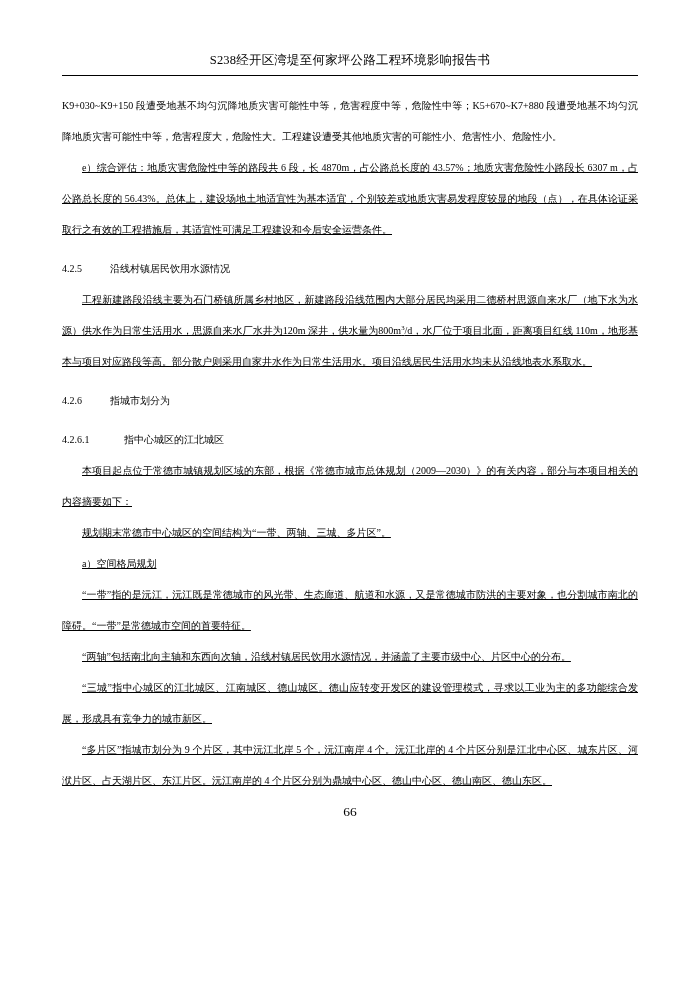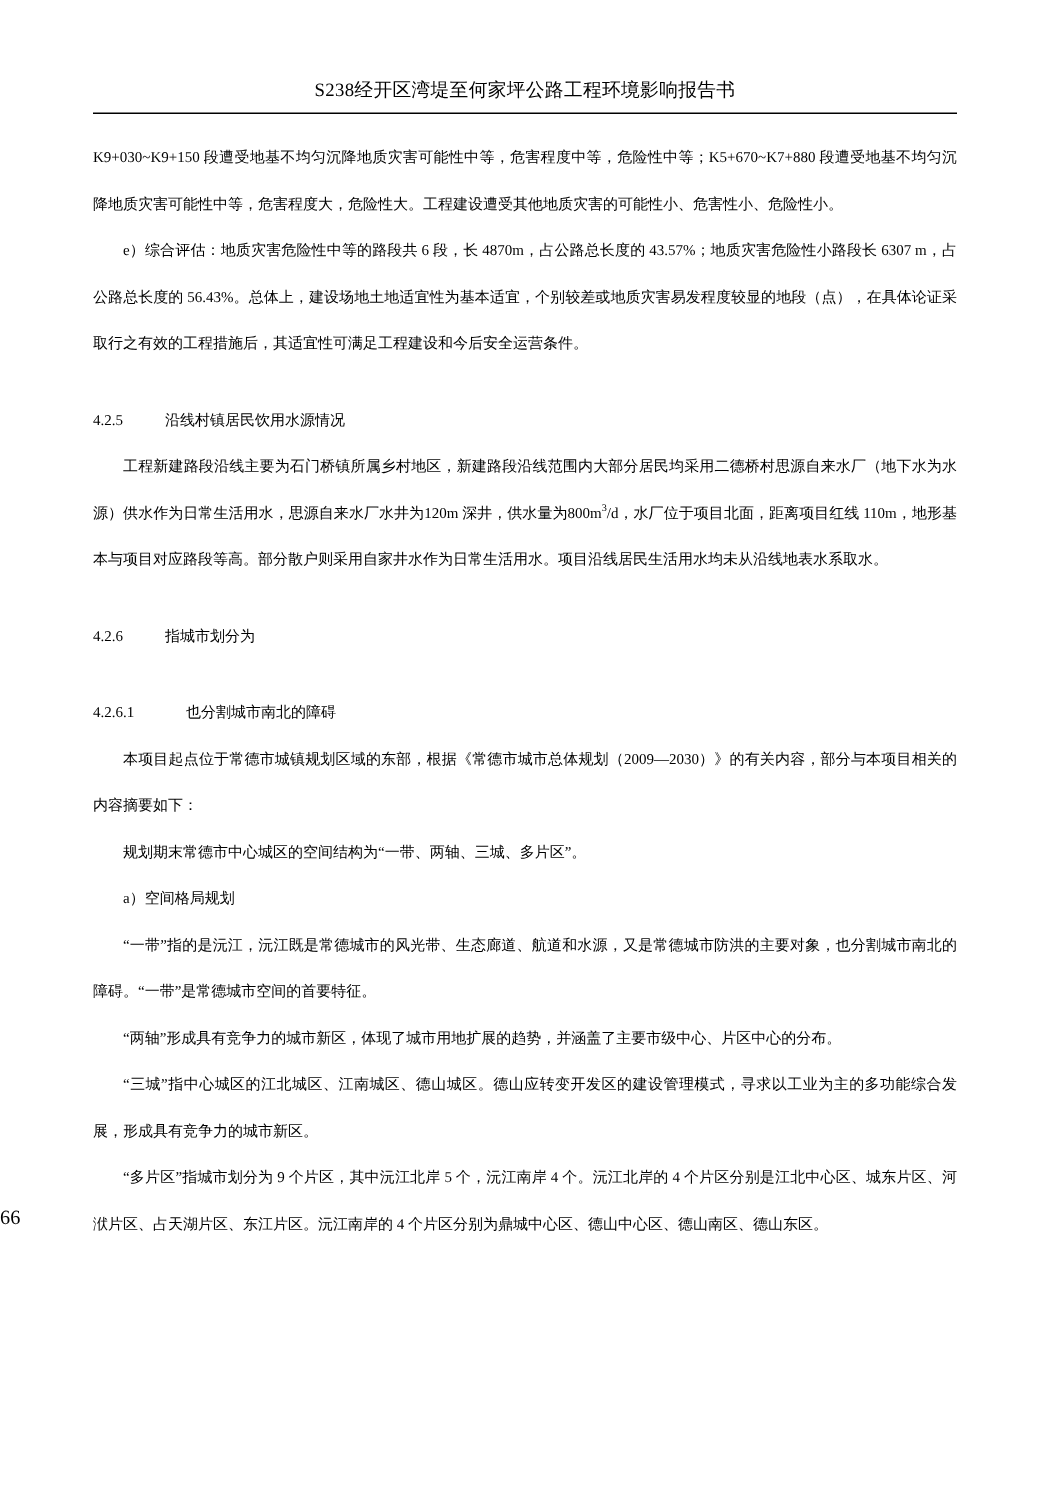--- a/index.html
+++ b/index.html
@@ -39,42 +39,43 @@
     font-size: 10px;
     line-height: 31px;
     text-align: justify;
     text-justify: inter-ideograph;
   }
   p {
     margin: 0;
   }
   .indent {
     text-indent: 2em;
+    text-decoration: underline;
   }
   .noindent {
     text-indent: 0;
   }
   .heading {
-    margin-top: 20px;
+    margin-top: 8px;
     text-indent: 0;
   }
   .heading .num {
     display: inline-block;
     min-width: 48px;
   }
   .heading .num-wide {
     display: inline-block;
     min-width: 62px;
   }
   .footer {
     position: absolute;
     bottom: 36px;
     left: 0;
     width: 700px;
-    text-align: left;
+    text-align: center;
     font-size: 13.5px;
   }
   sup {
     font-size: 0.68em;
     vertical-align: super;
     line-height: 0;
   }
 </style>
 </head>
 <body>
@@ -94,32 +95,32 @@
       <span class="num">4.2.5</span><span>沿线村镇居民饮用水源情况</span>
     </p>
 
     <p class="indent"><span>工程新建路段沿线主要为石门桥镇所属乡村地区，新建路段沿线范围内大部分居民均采用二德桥村思源自来水厂（地下水为水源）供水作为日常生活用水，思源自来水厂水井为120m 深井，供水量为800m</span><sup>3</sup><span>/d，水厂位于项目北面，距离项目红线 110m，地形基本与项目对应路段等高。部分散户则采用自家井水作为日常生活用水。项目沿线居民生活用水均未从沿线地表水系取水。</span></p>
 
     <p class="heading">
       <span class="num">4.2.6</span><span>指城市划分为</span>
     </p>
 
     <p class="heading">
-      <span class="num-wide">4.2.6.1</span><span>也分割城市南北的障碍</span>
+      <span class="num-wide">4.2.6.1</span><span>指中心城区的江北城区</span>
     </p>
 
     <p class="indent">本项目起点位于常德市城镇规划区域的东部，根据《常德市城市总体规划（2009—2030）》的有关内容，部分与本项目相关的内容摘要如下：</p>
 
     <p class="indent">规划期末常德市中心城区的空间结构为“一带、两轴、三城、多片区”。</p>
 
     <p class="indent">a）空间格局规划</p>
 
     <p class="indent">“一带”指的是沅江，沅江既是常德城市的风光带、生态廊道、航道和水源，又是常德城市防洪的主要对象，也分割城市南北的障碍。“一带”是常德城市空间的首要特征。</p>
 
-    <p class="indent">“两轴”形成具有竞争力的城市新区，体现了城市用地扩展的趋势，并涵盖了主要市级中心、片区中心的分布。</p>
+    <p class="indent">“两轴”包括南北向主轴和东西向次轴，沿线村镇居民饮用水源情况，并涵盖了主要市级中心、片区中心的分布。</p>
 
     <p class="indent">“三城”指中心城区的江北城区、江南城区、德山城区。德山应转变开发区的建设管理模式，寻求以工业为主的多功能综合发展，形成具有竞争力的城市新区。</p>
 
     <p class="indent">“多片区”指城市划分为 9 个片区，其中沅江北岸 5 个，沅江南岸 4 个。沅江北岸的 4 个片区分别是江北中心区、城东片区、河洑片区、占天湖片区、东江片区。沅江南岸的 4 个片区分别为鼎城中心区、德山中心区、德山南区、德山东区。</p>
 
   </div>
 
   <div class="footer">66</div>
 
 </div>

